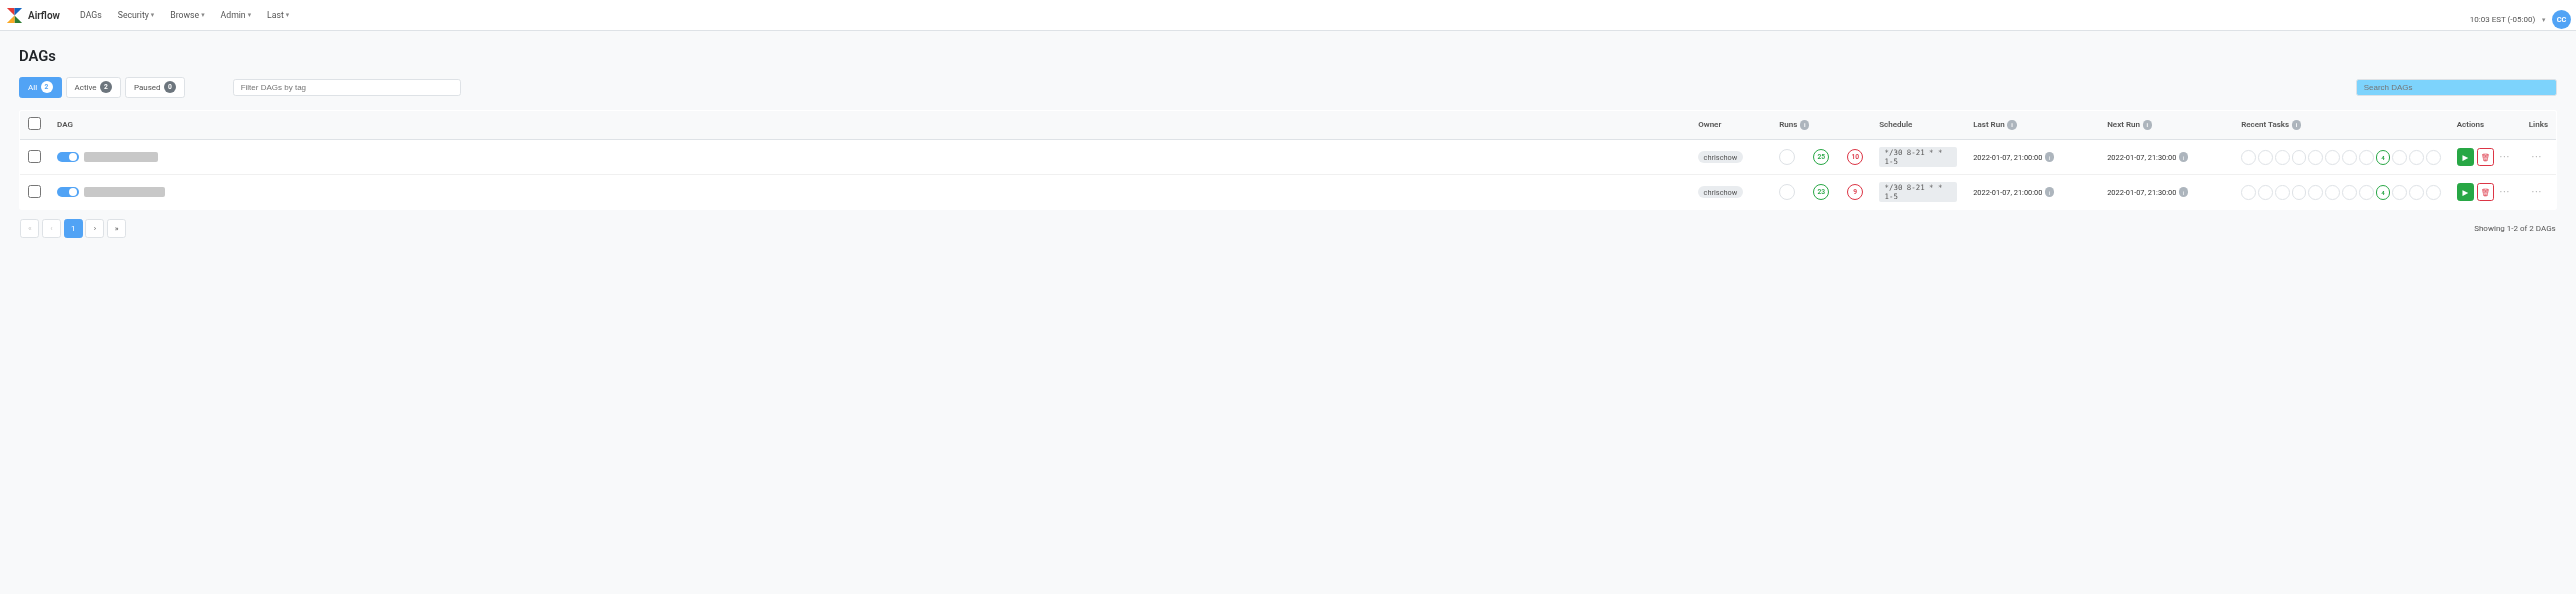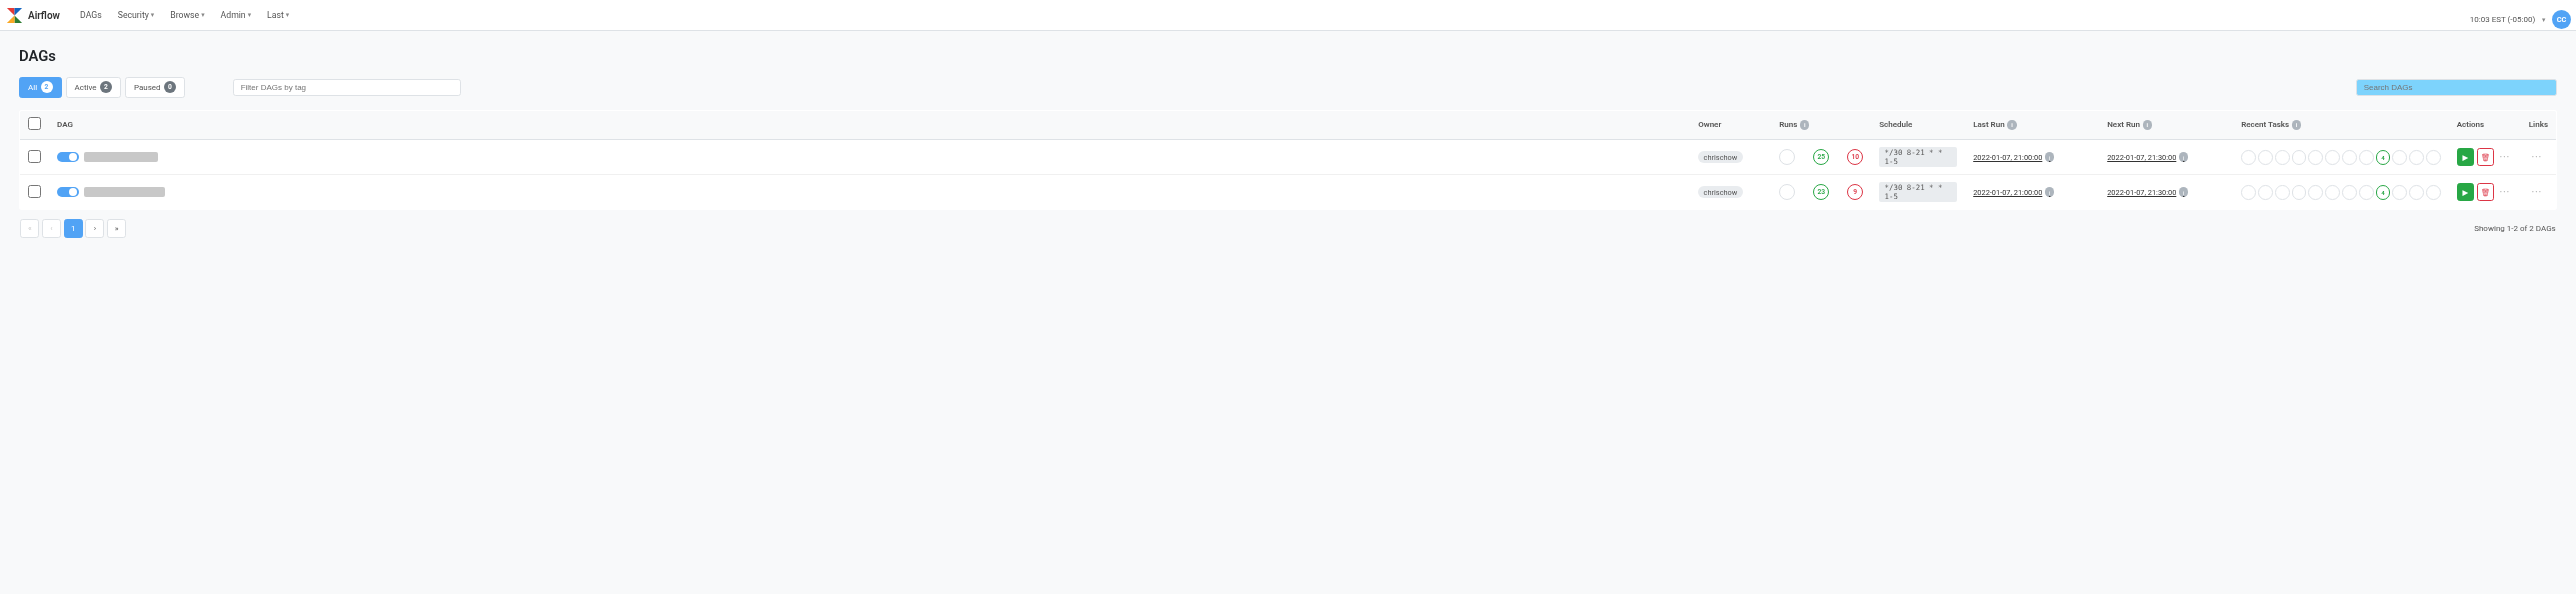--- a/index.html
+++ b/index.html
@@ -112,21 +112,21 @@
     .run-circle.green-border { border-color: #28a745; color: #28a745; }
     .run-circle.red-border { border-color: #dc3545; color: #dc3545; }
 
     
     .schedule-badge {
       display: inline-block; padding: 1.3px 5.4px; background: #e9ecef;
       border-radius: 2px; font-size: 7.4px; color: #555; font-family: monospace;
     }
 
     
-    .run-time { display: flex; align-items: center; gap: 2.7px; font-size: 7.4px; color: #333; text-decoration: underline; }
+    .run-time { display: flex; align-items: center; gap: 2.7px; font-size: 7.4px; color: #333; }
     .info-icon {
       width: 9.4px; height: 9.4px; border-radius: 50%; background: #adb5bd;
       color: #fff; font-size: 6px; display: inline-flex; align-items: center; justify-content: center;
     }
 
     
     .task-circles { display: flex; align-items: center; gap: 2px; flex-wrap: nowrap; }
     .task-circle {
       width: 14.8px; height: 14.8px; border-radius: 50%; border: 1px solid #dee2e6;
       background: #fff; display: flex; align-items: center; justify-content: center;

